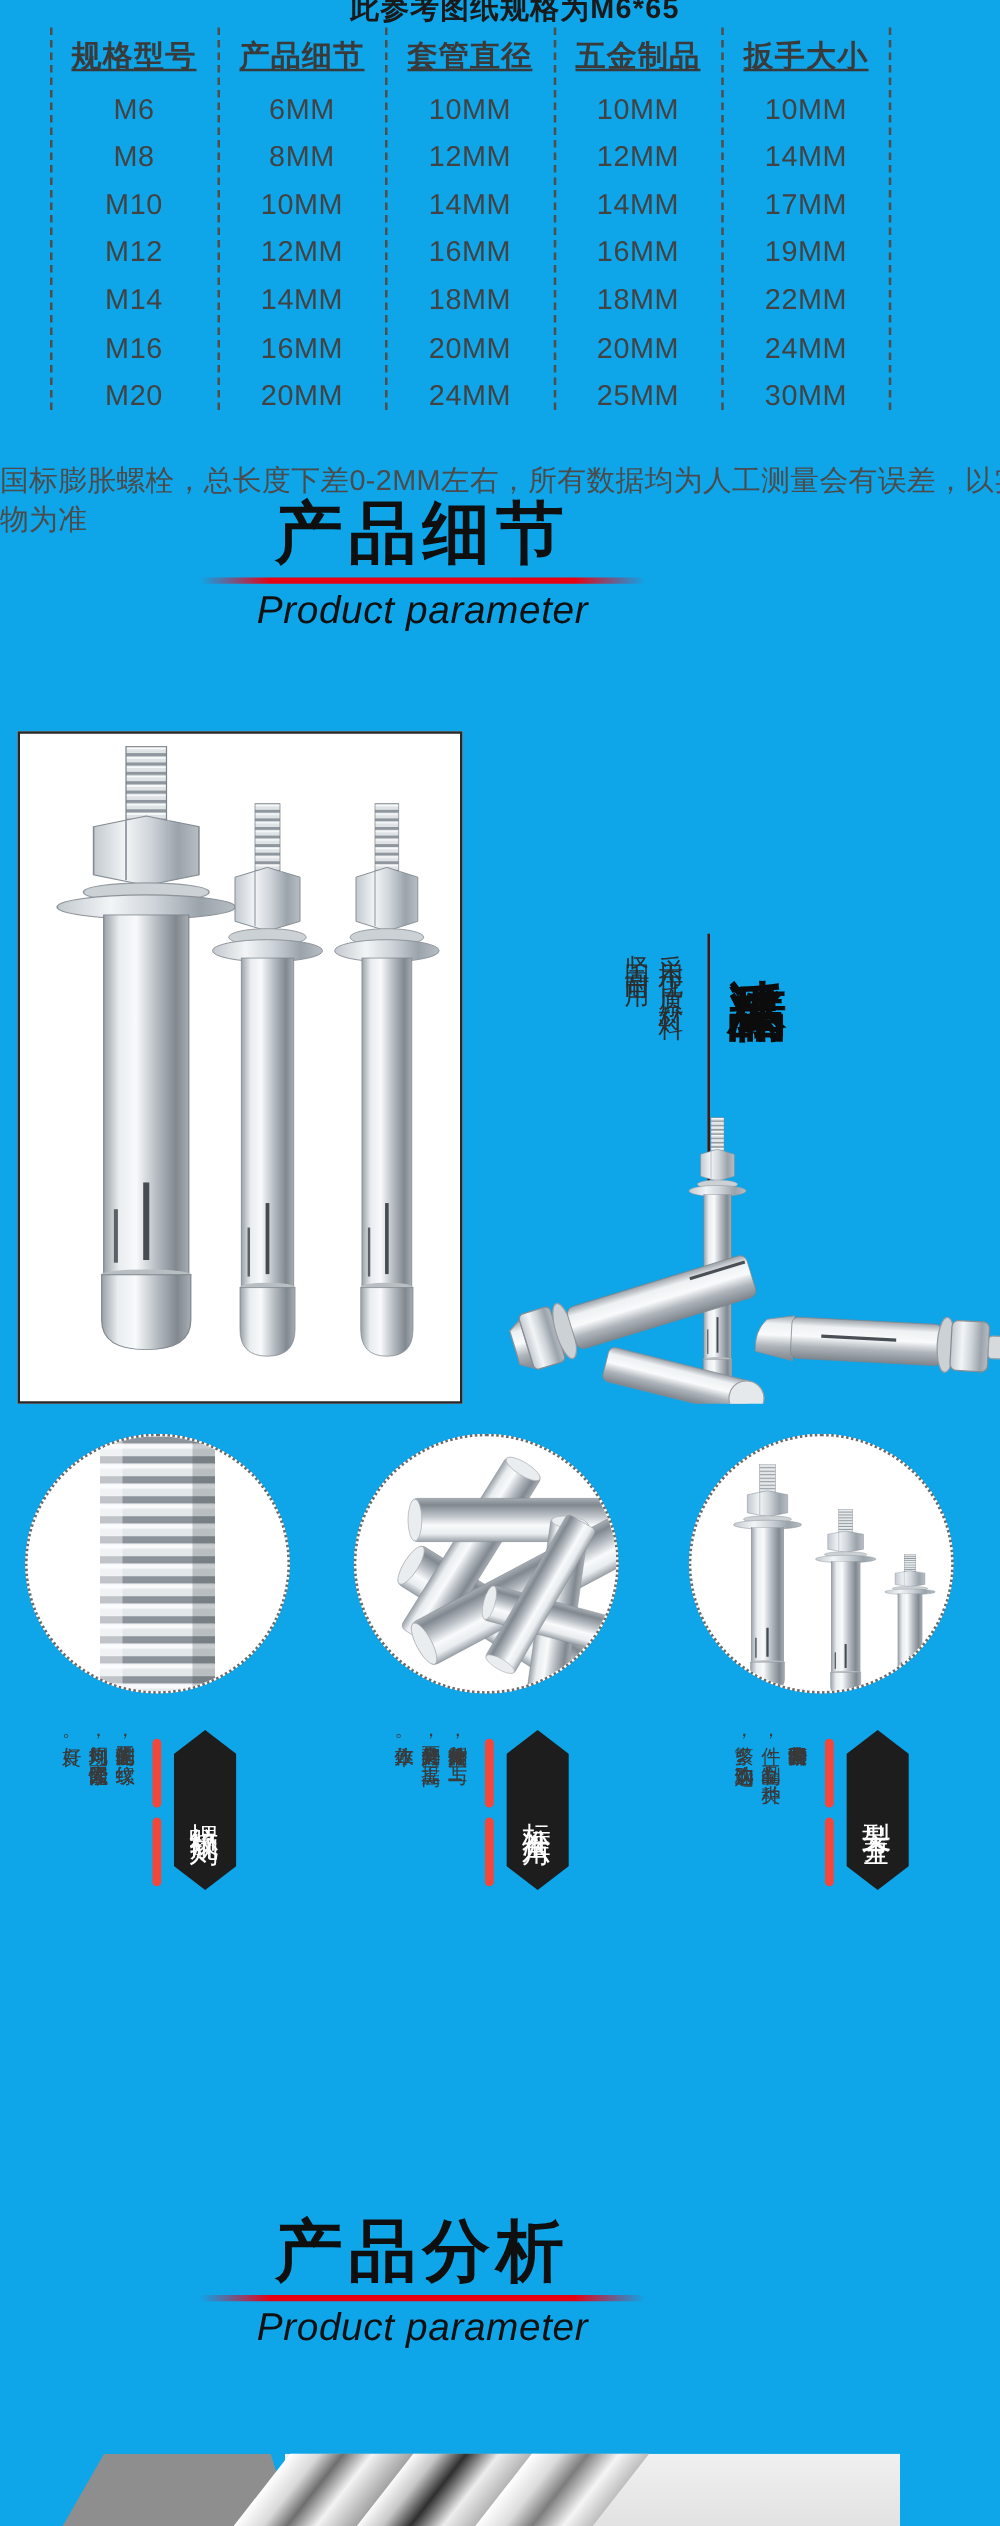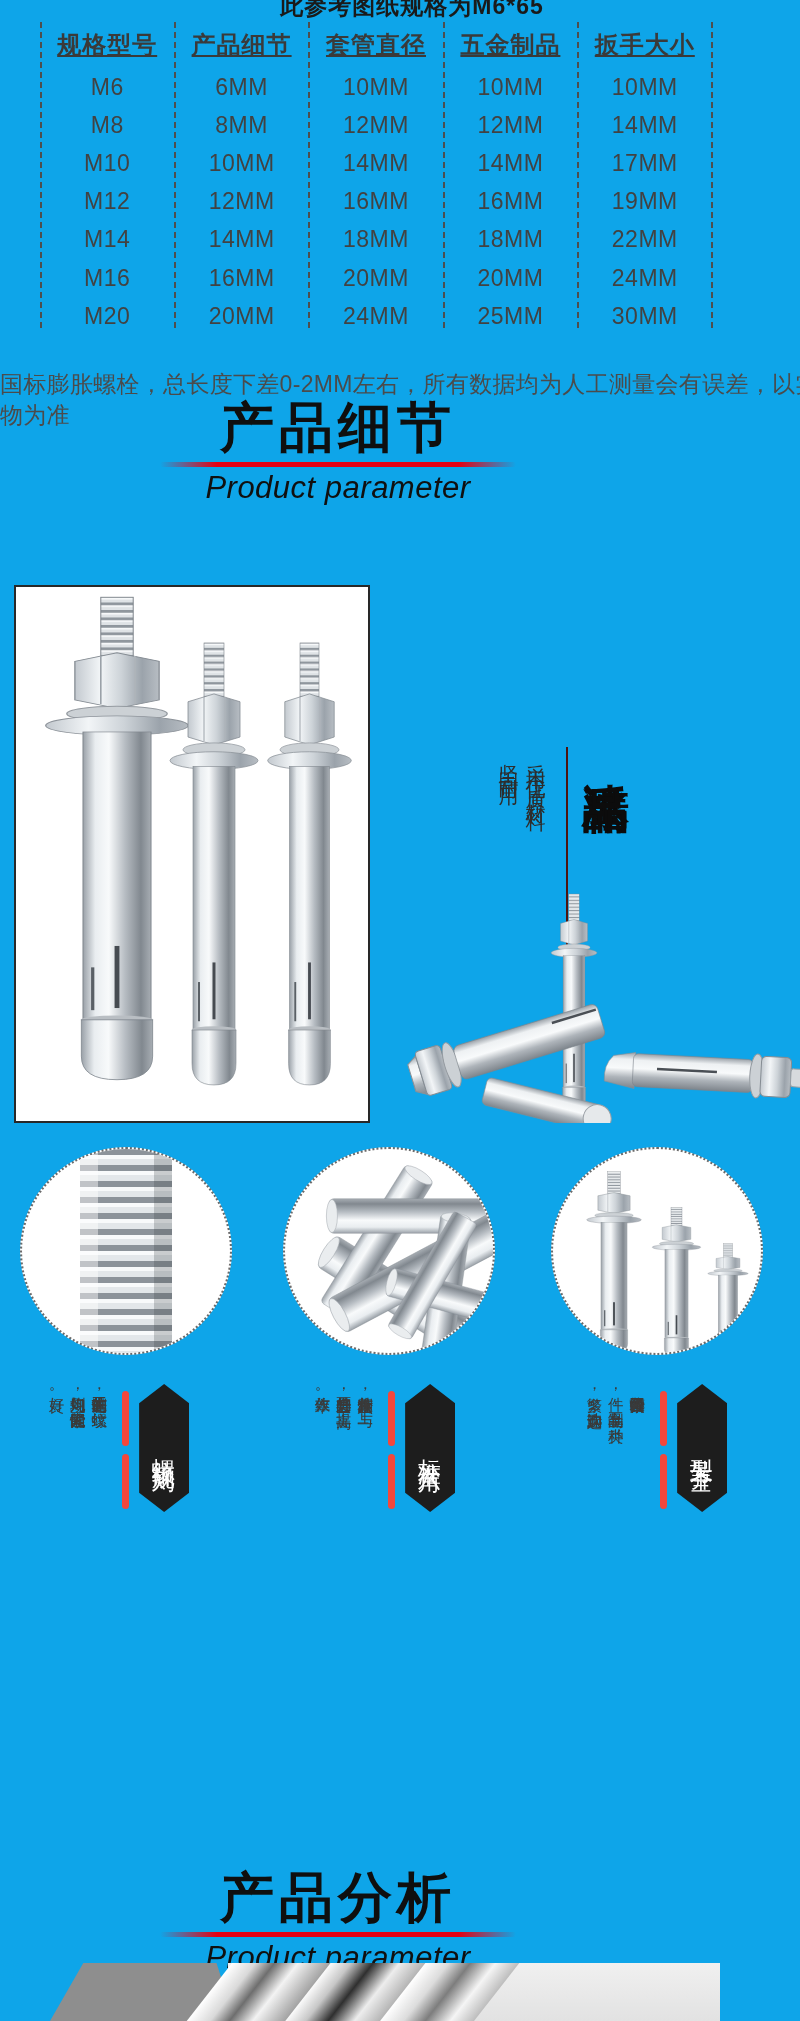--- a/index.html
+++ b/index.html
@@ -37,21 +37,21 @@
 
   
   .heading { position:absolute; left:0; width:676px; text-align:center; }
   .heading .cn { font-size:54px; font-weight:bold; color:#0f0f0f; letter-spacing:5px; line-height:1.1; }
   .heading .line {
     height:5px; width:356px; margin:5px auto 3px; border-radius:3px;
     background:linear-gradient(90deg, rgba(230,0,18,0) 0%, #e60012 16%, #e60012 84%, rgba(230,0,18,0) 100%);
   }
   .heading .en { font-size:31px; color:#101010; letter-spacing:0.5px;font-style:italic; }
   .heading.h1 { top:398px; }
-  .heading.h2 { top:1868px; }
+  .heading.h2 { top:1772px; }
 
   
   .detail-section { position:absolute; top:585px; left:0; width:800px; height:538px; }
   .photo-box {
     position:absolute; left:14px; top:0; width:352px; height:534px;
     border:2px solid #282828; background:#fff; box-sizing:content-box;
   }
   .photo-box svg { display:block; }
   .usage {
     position:absolute; left:418px; top:10px; width:374px;

